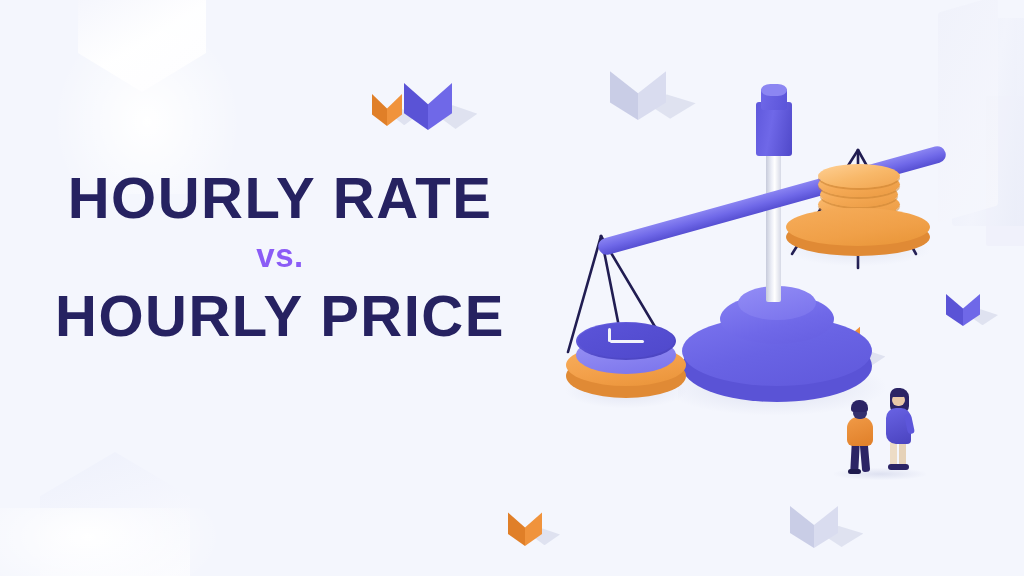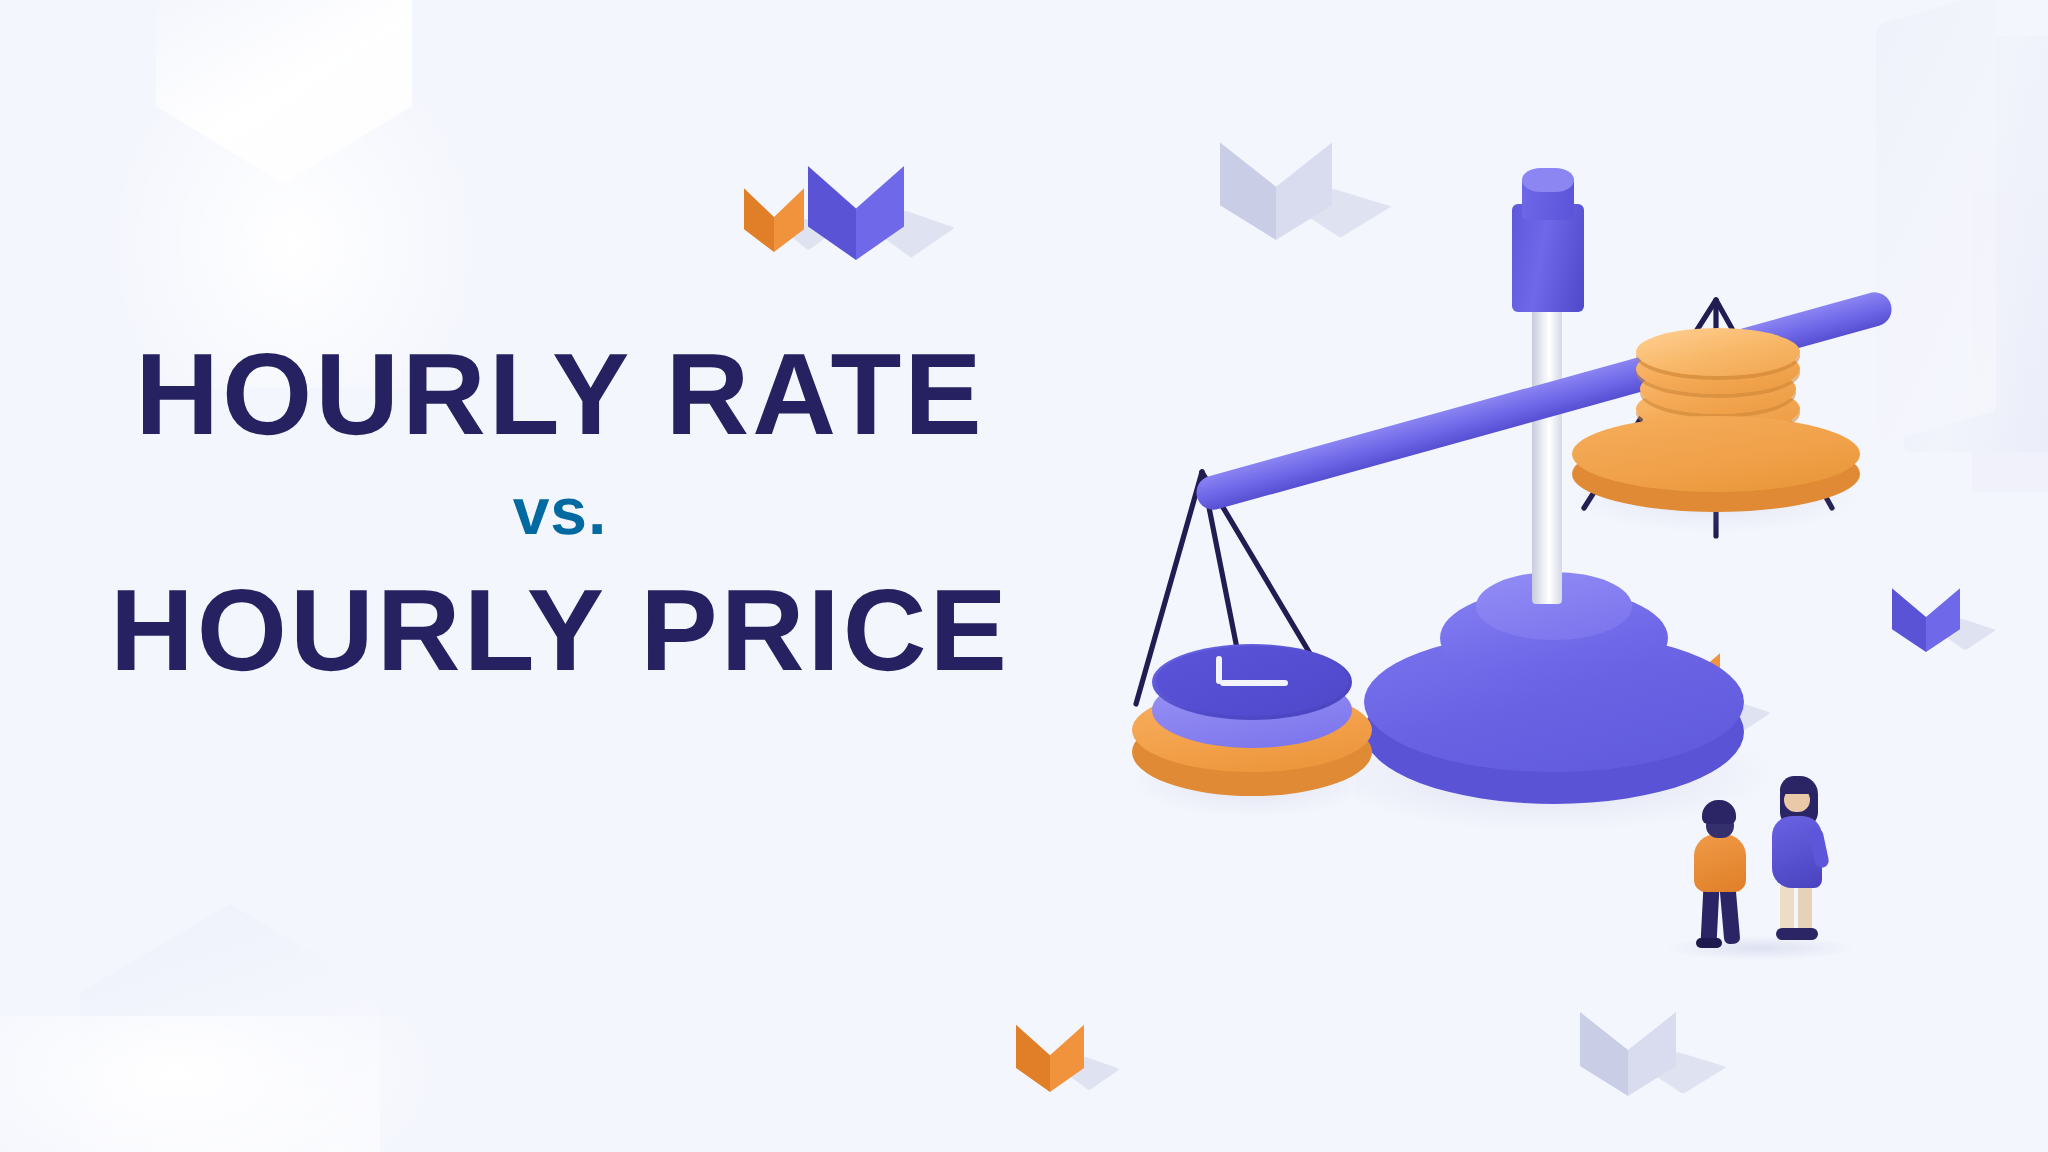--- a/index.html
+++ b/index.html
@@ -263,21 +263,21 @@
     text-align:center; user-select:none;
   }
   #title-line1, #title-line3 {
     color:#262261;
     font-weight:700;
     font-size:58px;
     letter-spacing:1.5px;
     line-height:1.02;
   }
   #title-line2 {
-    color:#0369a1;
+    color:#8b5cf6;
     font-weight:700;
     font-size:33px;
     letter-spacing:.5px;
     margin:12px 0 14px 0;
     line-height:1;
   }
 </style>
 </head>
 <body>
 

